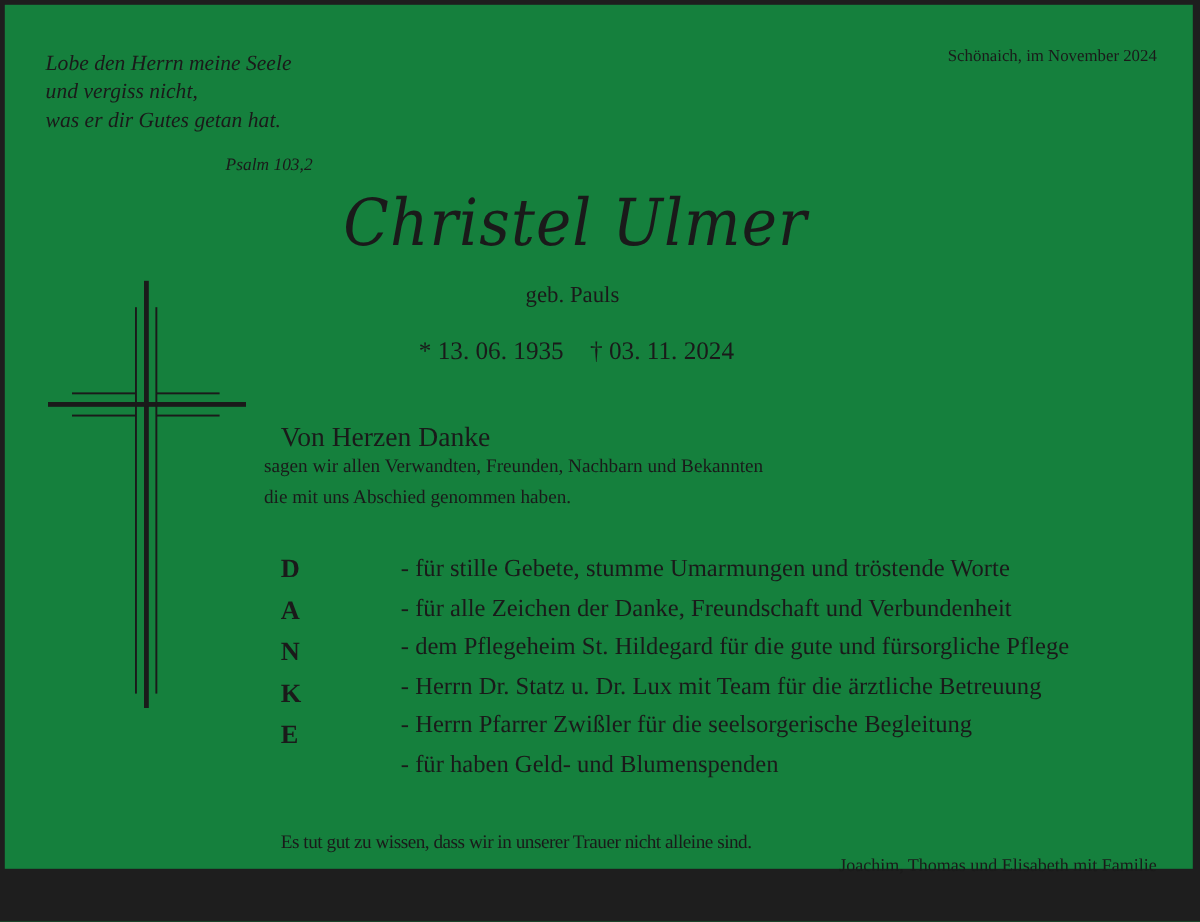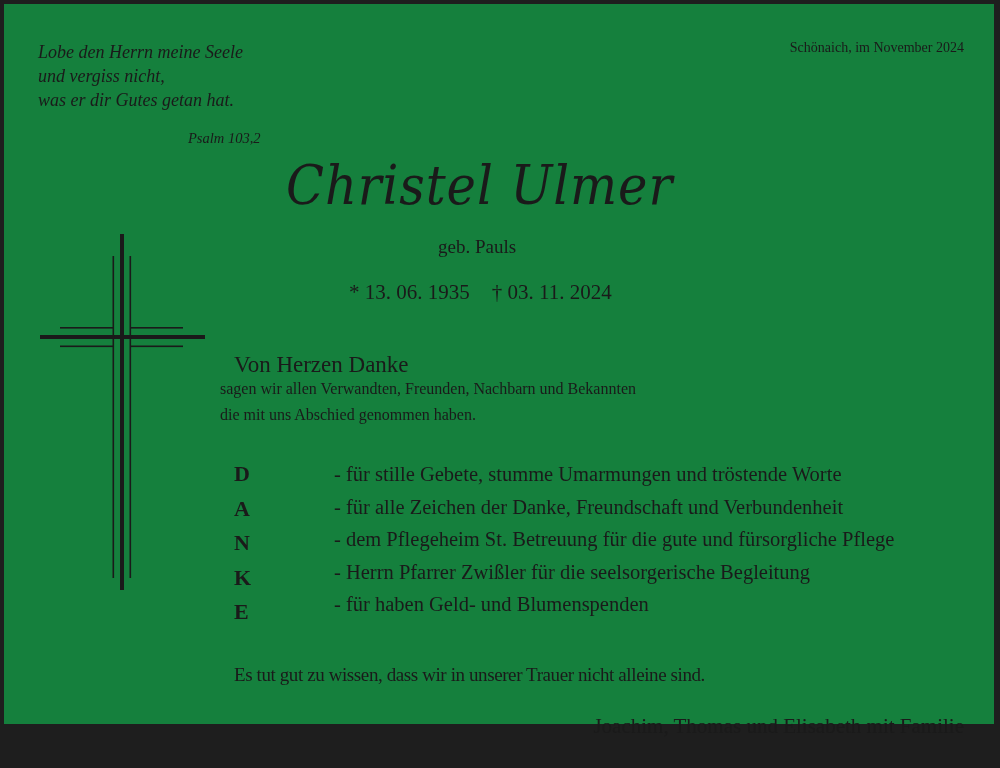--- a/index.html
+++ b/index.html
@@ -47,24 +47,24 @@
       left: 216px; top: 372px; font-size: 16px; line-height: 26px;
     }
     .acrostic {
       left: 230px; top: 454px;
       font-weight: bold; font-size: 22px; line-height: 32.5px;
     }
     .items {
       left: 286px; top: 454px; font-size: 20.5px; line-height: 32.5px; margin-left: 44px;
     }
     .closing {
-      left: 230px; top: 660px; font-size: 19px; letter-spacing: -0.4px; text-align: center;
+      left: 230px; top: 690px; font-size: 16px; letter-spacing: -0.4px; text-align: center;
     }
     .signature {
-      right: 30px; top: 710px; font-size: 21px;
+      right: 30px; top: 710px; font-size: 15px;
     }
     .cross { position: absolute; left: 36px; top: 226px; }
   </style>
 </head>
 <body>
 
 <div class="page">
 
   <div class="abs psalm">
     <div>Lobe den Herrn meine Seele</div>
@@ -107,21 +107,22 @@
     <div>D</div>
     <div style="margin-top:2px">A</div>
     <div style="margin-top:2px">N</div>
     <div style="margin-top:2px">K</div>
     <div style="margin-top:2px">E</div>
   </div>
 
   <div class="abs items">
     <div>- für stille Gebete, stumme Umarmungen und tröstende Worte</div>
     <div>- für alle Zeichen der Danke, Freundschaft und Verbundenheit</div>
-    <div>- dem Pflegeheim St. Betreuung für die gute und fürsorgliche Pflege</div>
+    <div>- dem Pflegeheim St. Hildegard für die gute und fürsorgliche Pflege</div>
+    <div>- Herrn Dr. Statz u. Dr. Lux mit Team für die ärztliche Betreuung</div>
     <div>- Herrn Pfarrer Zwißler für die seelsorgerische Begleitung</div>
     <div>- für haben Geld- und Blumenspenden</div>
   </div>
 
   <div class="abs closing">Es tut gut zu wissen, dass wir in unserer Trauer nicht alleine sind.</div>
   <div class="abs signature">Joachim, Thomas und Elisabeth mit Familie</div>
 
 </div>
 
 </body></html>

